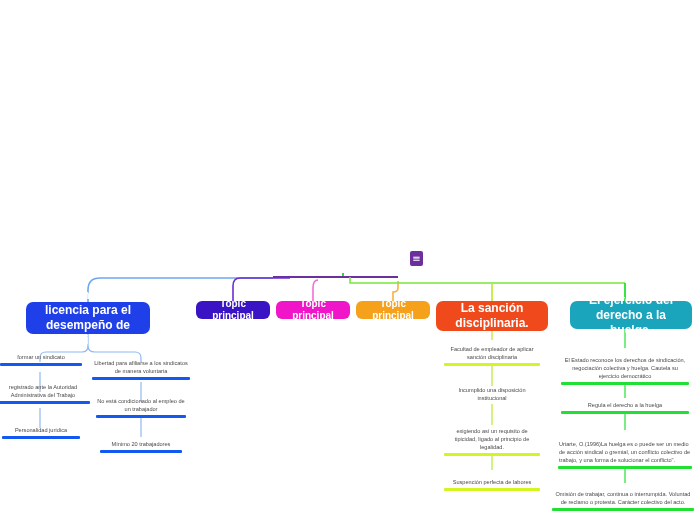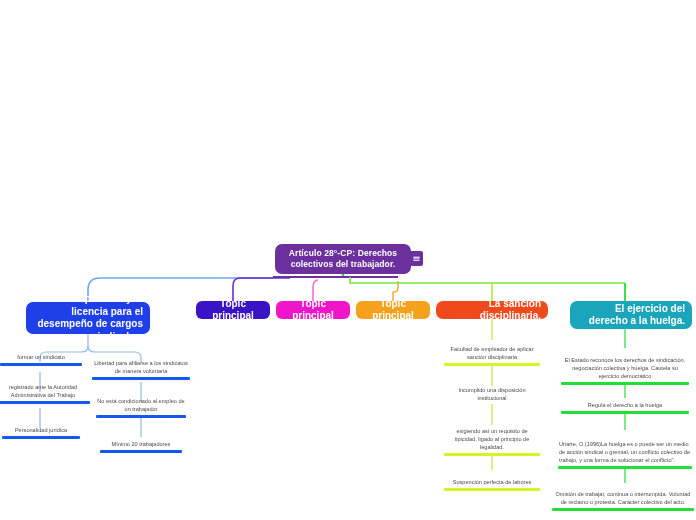--- a/index.html
+++ b/index.html
@@ -38,22 +38,21 @@
     align-items: center;
     justify-content: center;
     line-height: 1.25;
     padding: 4px 7px;
   }
   .root-node {
     font-size: 8.5px;
     letter-spacing: 0.1px;
   }
   .branch-node {
-    font-size: 10px;
-    text-align: right;
+    font-size: 12px;
   }
   .topic-node {
     font-size: 10px;
     border-radius: 6px;
   }
   .leaf {
     position: absolute;
     box-sizing: border-box;
     text-align: center;
     color: #4a4a4a;
@@ -128,42 +127,39 @@
     <path d="M 492 366 L 492 386" stroke="#b8ea2a" stroke-width="1.2" fill="none"></path>
     <path d="M 492 404 L 492 425" stroke="#b8ea2a" stroke-width="1.2" fill="none"></path>
     <path d="M 492 456 L 492 470" stroke="#b8ea2a" stroke-width="1.2" fill="none"></path>
 
     <path d="M 625 329 L 625 348" stroke="#22e033" stroke-width="1.2" fill="none"></path>
     <path d="M 625 385 L 625 398" stroke="#22e033" stroke-width="1.2" fill="none"></path>
     <path d="M 625 414 L 625 430" stroke="#22e033" stroke-width="1.2" fill="none"></path>
     <path d="M 625 469 L 625 483" stroke="#22e033" stroke-width="1.2" fill="none"></path>
   </svg>
 
-  <div class="node root-node" style="left:275px; top:244px; width:136px; height:30px; background:#6b2f9e;">
-    <span>Artículo 28°-CP: Derechos colectivos del trabajador.</span>
-  </div>
   <div class="note-icon" style="left:410px; top:251px; background:#6b2f9e;">
     <span class="glyph">≡</span>
   </div>
 
   <div class="node branch-node" style="left:26px; top:302px; width:124px; height:32px; background:#1f3fe8;">
     <span>El permiso y la licencia para el desempeño de cargos sindicales.</span>
   </div>
 
   <div class="node topic-node" style="left:196px; top:301px; width:74px; height:18px; background:#3913c4;">
     <span>Topic principal</span>
   </div>
   <div class="node topic-node" style="left:276px; top:301px; width:74px; height:18px; background:#f015c8;">
     <span>Topic principal</span>
   </div>
   <div class="node topic-node" style="left:356px; top:301px; width:74px; height:18px; background:#f5a11c;">
     <span>Topic principal</span>
   </div>
 
-  <div class="node branch-node" style="left:436px; top:301px; width:112px; height:18px; background:#f04a1c;">
+  <div class="node branch-node" style="left:436px; top:301px; width:112px; height:30px; background:#f04a1c;">
     <span>La sanción disciplinaria.</span>
   </div>
 
   <div class="node branch-node" style="left:570px; top:301px; width:122px; height:28px; background:#1aa5bd;">
     <span>El ejercicio del derecho a la huelga.</span>
   </div>
 
   <div class="leaf" style="left:0px; top:350px; width:82px; height:16px;">
     <span class="leaf-text">formar un sindicato</span>
     <span class="leaf-rule" style="background:#1358f0;"></span>

